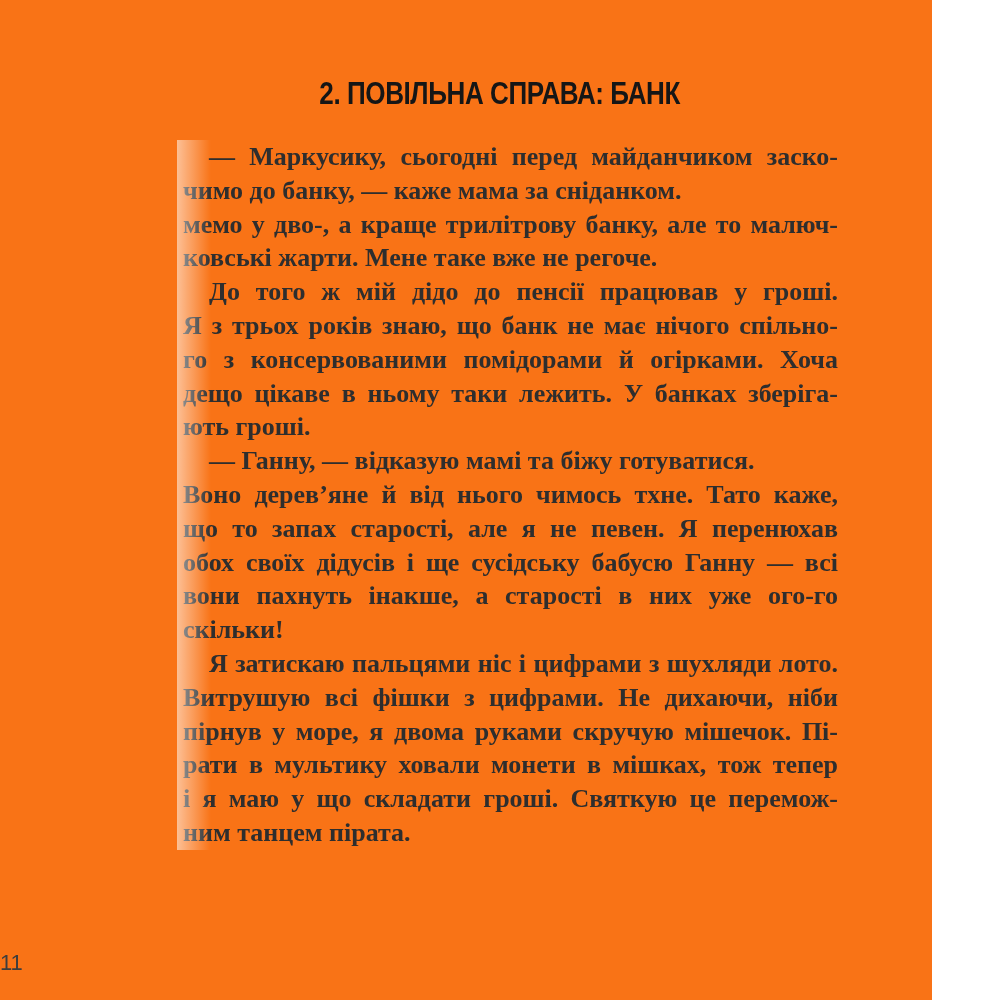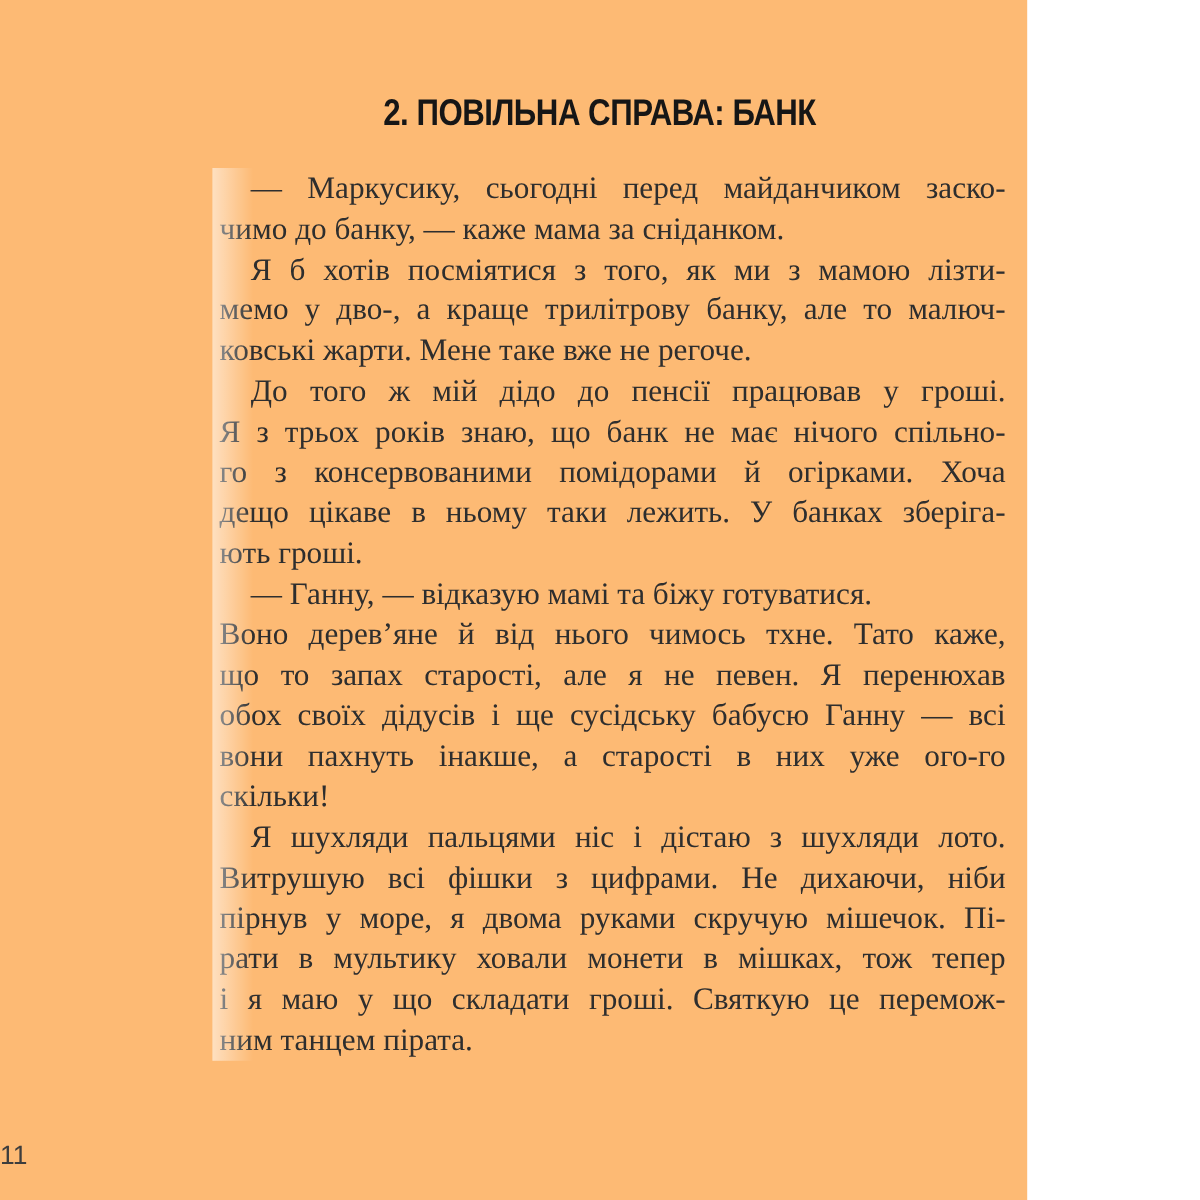--- a/index.html
+++ b/index.html
@@ -5,23 +5,23 @@
   html, body {
     margin: 0;
     padding: 0;
     width: 1000px;
     height: 1000px;
     background: #ffffff;
     font-family: "Liberation Serif", "DejaVu Serif", serif;
   }
   .page {
     position: relative;
-    width: 856px;
+    width: 932px;
     height: 1000px;
-    background: #fdba74;
+    background: #f97316;
     overflow: hidden;
   }
   .chapter-title {
     position: absolute;
     top: 76px;
     left: 0;
     width: 1000px;
     margin: 0;
     text-align: center;
     font-family: "Liberation Sans", "DejaVu Sans", sans-serif;
@@ -43,20 +43,21 @@
     width: 655px;
     color: #2e2e2e;
     font-size: 26px;
     line-height: 33.8px;
   }
   .text-block .line {
     text-align: justify;
     text-align-last: justify;
     text-justify: inter-word;
     white-space: normal;
+    font-weight: bold;
   }
   .text-block .line.first {
     text-indent: 26px;
   }
   .text-block .line.last {
     text-align-last: left;
   }
   
   .text-block::after {
     content: "";
@@ -84,35 +85,34 @@
 
 <div class="page">
 
   <h1 class="chapter-title">
     <span class="squeeze">2. ПОВІЛЬНА СПРАВА: БАНК</span>
   </h1>
 
   <div class="text-block">
       <div class="line first">— Маркусику, сьогодні перед майданчиком заско-</div>
       <div class="line last">чимо до банку, — каже мама за сніданком.</div>
-      <div class="line first">Я б хотів посміятися з того, як ми з мамою лізти-</div>
       <div class="line">мемо у дво-, а краще трилітрову банку, але то малюч-</div>
       <div class="line last">ковські жарти. Мене таке вже не регоче.</div>
       <div class="line first">До того ж мій дідо до пенсії працював у гроші.</div>
       <div class="line">Я з трьох років знаю, що банк не має нічого спільно-</div>
       <div class="line">го з консервованими помідорами й огірками. Хоча</div>
       <div class="line">дещо цікаве в ньому таки лежить. У банках зберіга-</div>
       <div class="line last">ють гроші.</div>
       <div class="line first last">— Ганну, — відказую мамі та біжу готуватися.</div>
       <div class="line">Воно дерев’яне й від нього чимось тхне. Тато каже,</div>
       <div class="line">що то запах старості, але я не певен. Я перенюхав</div>
       <div class="line">обох своїх дідусів і ще сусідську бабусю Ганну — всі</div>
       <div class="line">вони пахнуть інакше, а старості в них уже ого-го</div>
       <div class="line last">скільки!</div>
-      <div class="line first">Я шухляди пальцями ніс і дістаю з шухляди лото.</div>
+      <div class="line first">Я затискаю пальцями ніс і цифрами з шухляди лото.</div>
       <div class="line">Витрушую всі фішки з цифрами. Не дихаючи, ніби</div>
       <div class="line">пірнув у море, я двома руками скручую мішечок. Пі-</div>
       <div class="line">рати в мультику ховали монети в мішках, тож тепер</div>
       <div class="line">і я маю у що складати гроші. Святкую це перемож-</div>
       <div class="line last">ним танцем пірата.</div>
     </div>
 
   <div class="page-number">11</div>
 
 </div>

